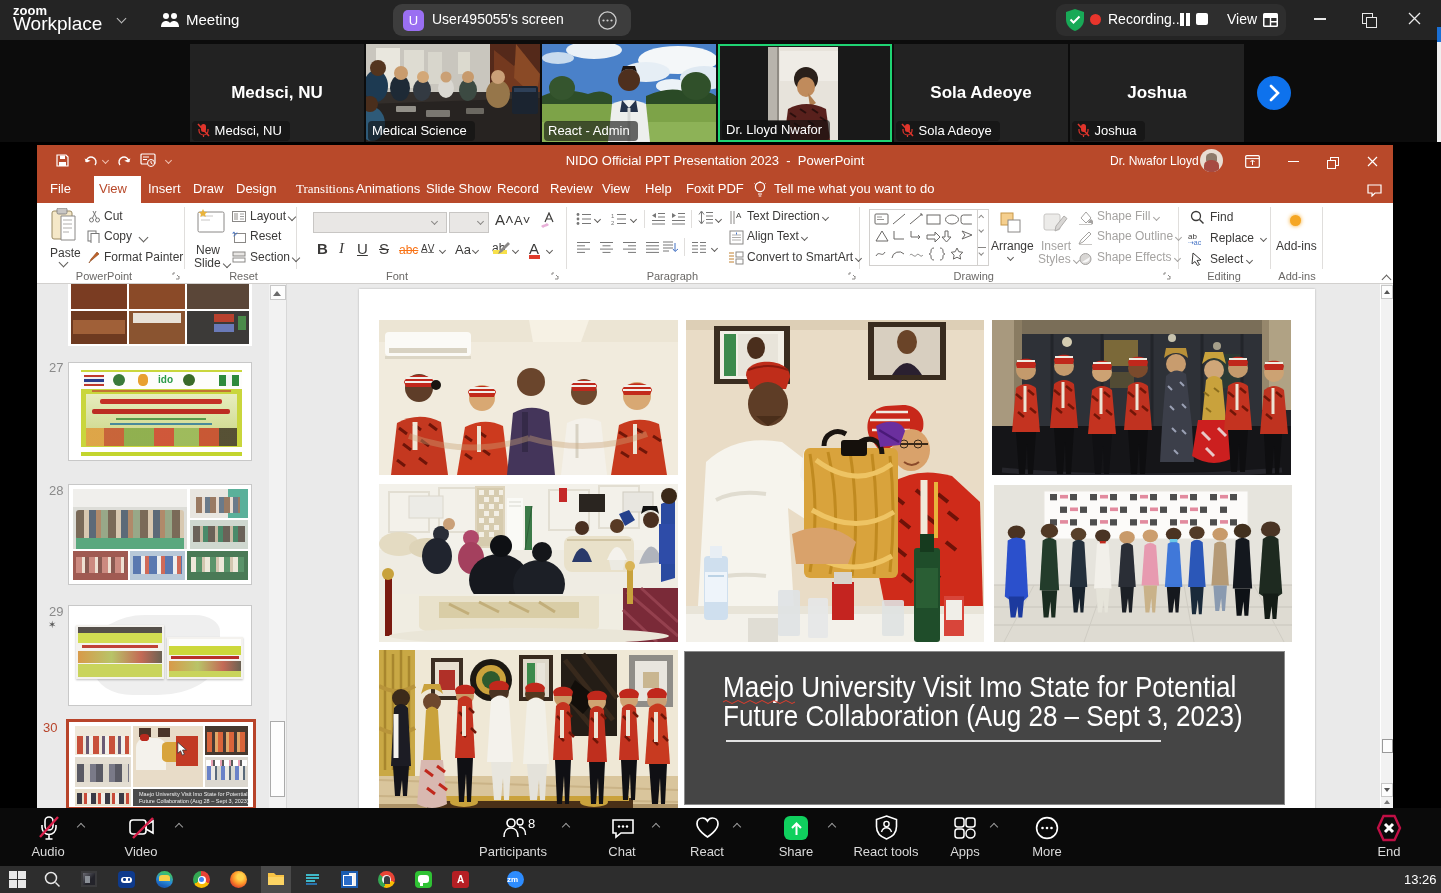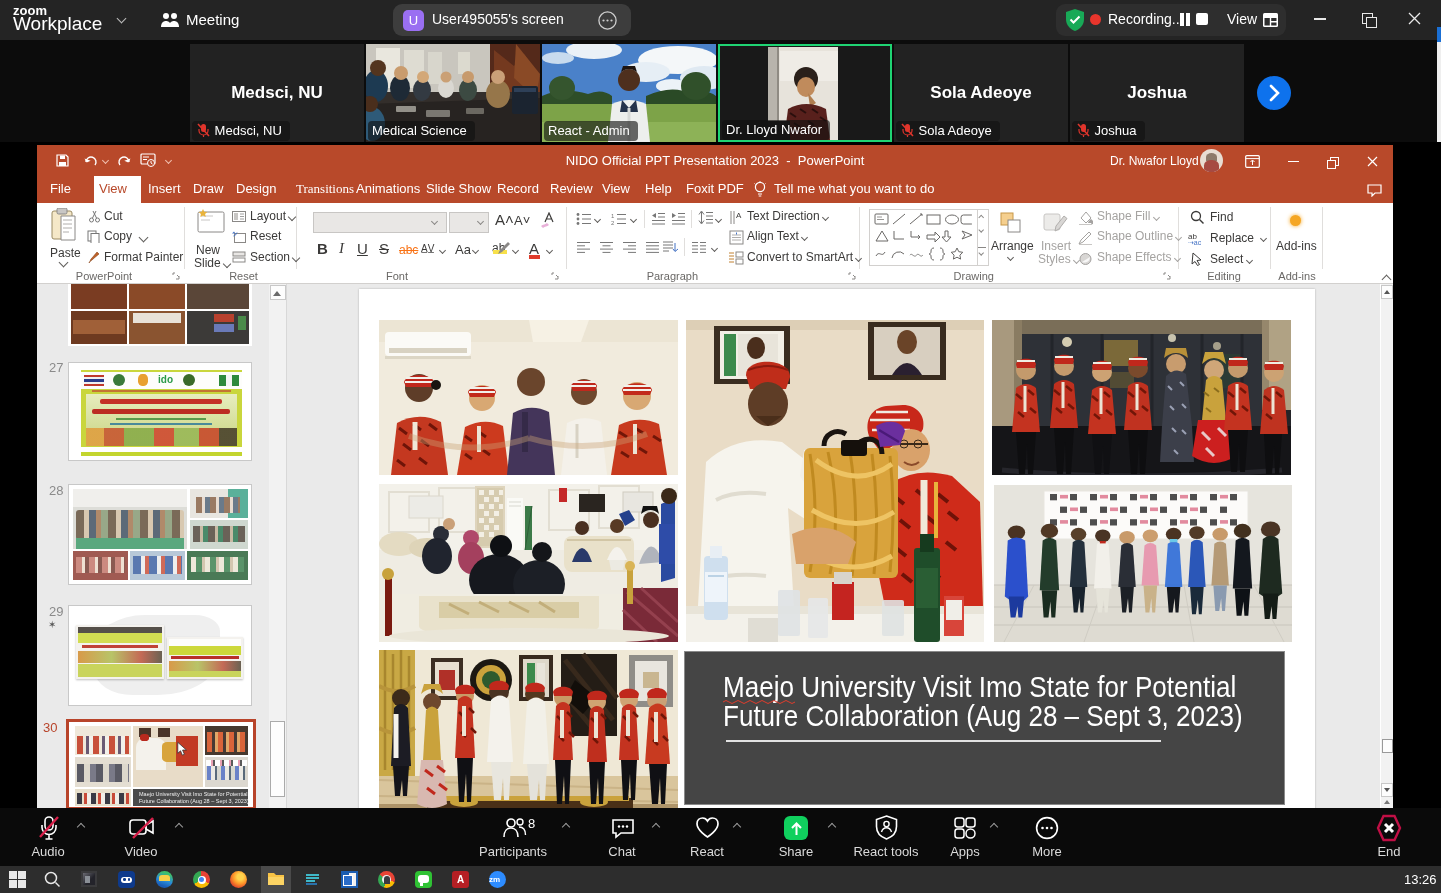--- a/index.html
+++ b/index.html
@@ -1161,14 +1161,14 @@
     </div>
 <div class="ab" style="left:378px;top:871px;width:17px;height:17px;border-radius:50%;background:conic-gradient(#e84335 0 30%,#f8bb03 30% 55%,#34a853 55% 85%,#e84335 85%);z-index:61">
       <div style="position:absolute;left:4px;top:4px;width:9px;height:9px;background:#f0f0f0;border-radius:50%;"></div>
       <div style="position:absolute;left:5.5px;top:5px;width:6px;height:8px;background:#3a3a40;border-radius:3px 3px 0 0;"></div>
     </div>
 <div class="ab" style="left:415px;top:871px;width:17px;height:17px;border-radius:4px;background:#2fc234;z-index:61">
       <div style="position:absolute;left:3px;top:4px;width:11px;height:8px;background:#fff;border-radius:3px;"></div>
       <div style="position:absolute;left:5px;top:12px;width:3px;height:3px;background:#fff;"></div>
     </div>
 <div class="ab" style="left:452px;top:871px;width:17px;height:17px;border-radius:3px;background:#b51f24;z-index:61;color:#fff;font-size:10px;font-weight:bold;text-align:center;line-height:17px;">A</div>
-<div class="ab" style="left:489px;top:871px;width:17px;height:17px;border-radius:50%;background:#2d8cff;z-index:61;color:#fff;font-size:8px;font-weight:bold;text-align:left;line-height:17px;">zm</div>
+<div class="ab" style="left:507px;top:871px;width:17px;height:17px;border-radius:50%;background:#2d8cff;z-index:61;color:#fff;font-size:8px;font-weight:bold;text-align:left;line-height:17px;">zm</div>
 <div class="ab" style="left:1404px;top:872px;color:#fff;font-size:13px;z-index:61;">13:26</div>
 </div>
 </body></html>

